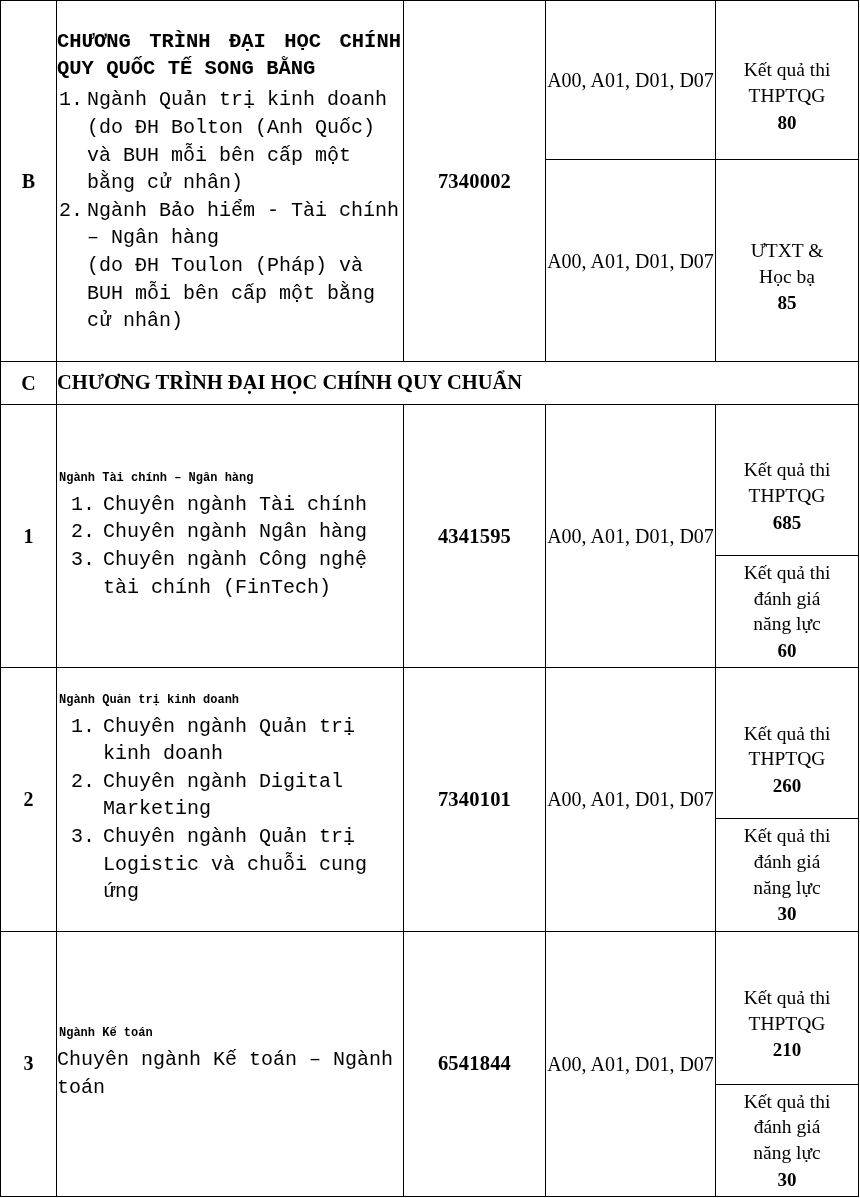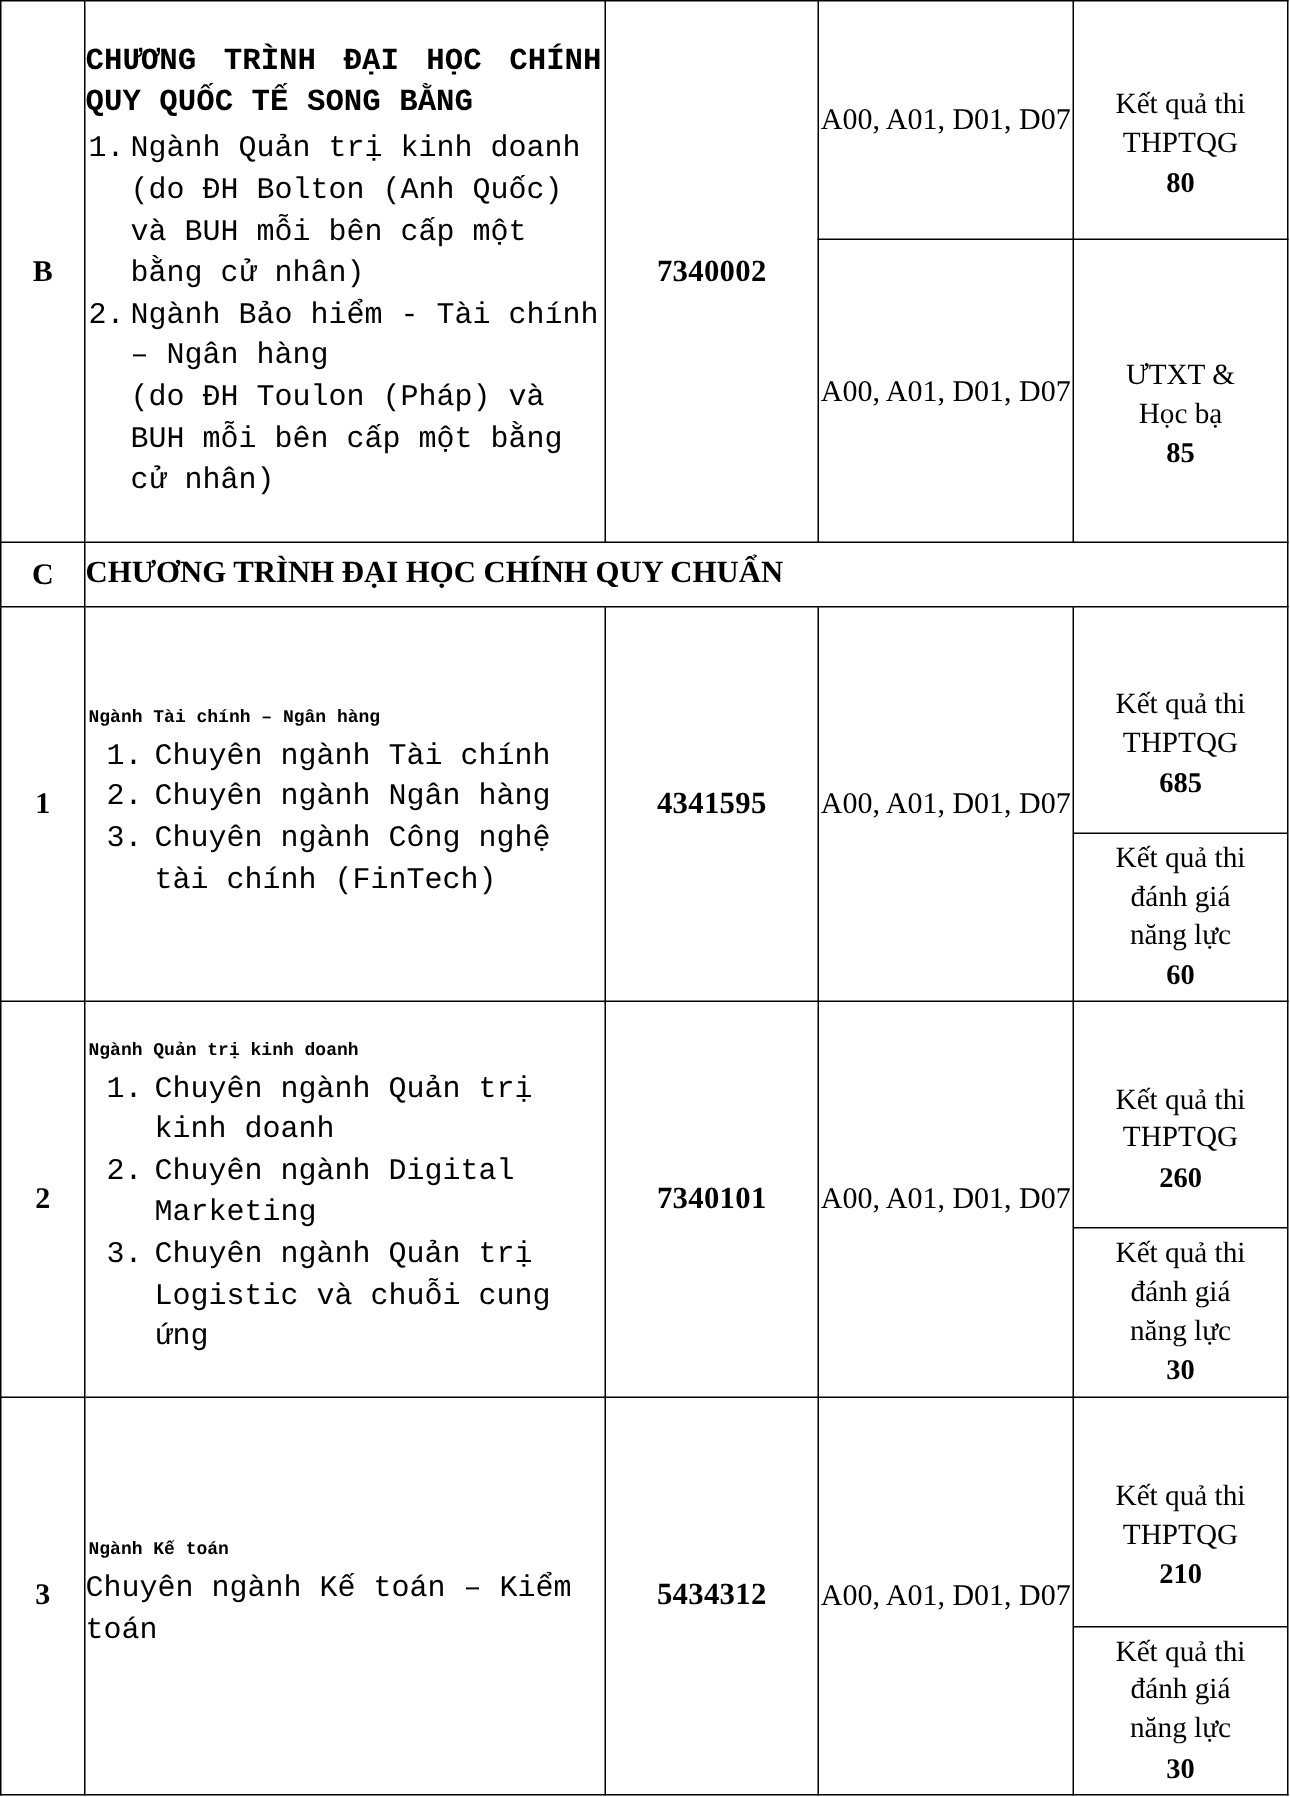--- a/index.html
+++ b/index.html
@@ -307,24 +307,24 @@
           </tbody>
             </table>
         </td>
       </tr>
 
       <tr>
         <td class="idx-cell" style="height:264px;">3</td>
 
         <td class="name-cell">
           <div class="major-title">Ngành Kế toán</div>
-          <div class="plain-sub">Chuyên ngành Kế toán – Kiểm toán</div>
-        </td>
-
-        <td class="code-cell">5434312</td>
+          <div class="plain-sub">Chuyên ngành Kế toán – Ngành toán</div>
+        </td>
+
+        <td class="code-cell">6541844</td>
         <td class="block-cell">A00, A01, D01, D07</td>
 
         <td class="quota-host">
           <table class="quota">
               <tbody>
             <tr>
                   <td style="height:112px;">
               <span>Kết quả thi</span><br>
               <span>THPTQG</span>
               <span class="qnum">210</span>

